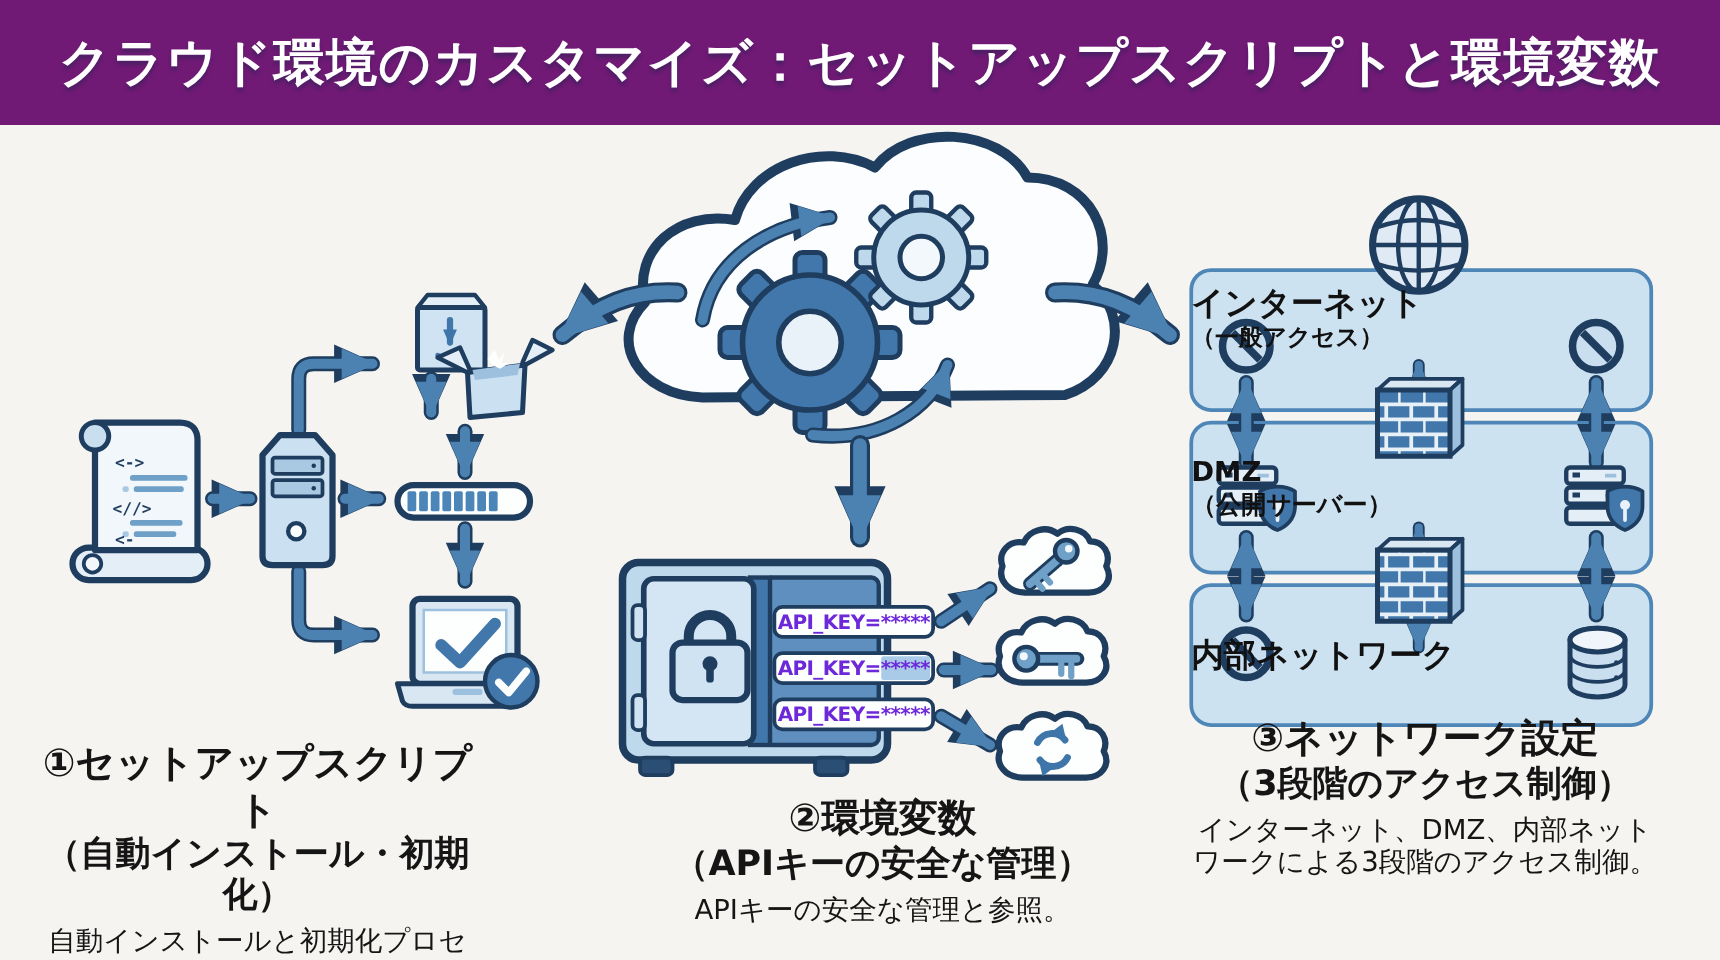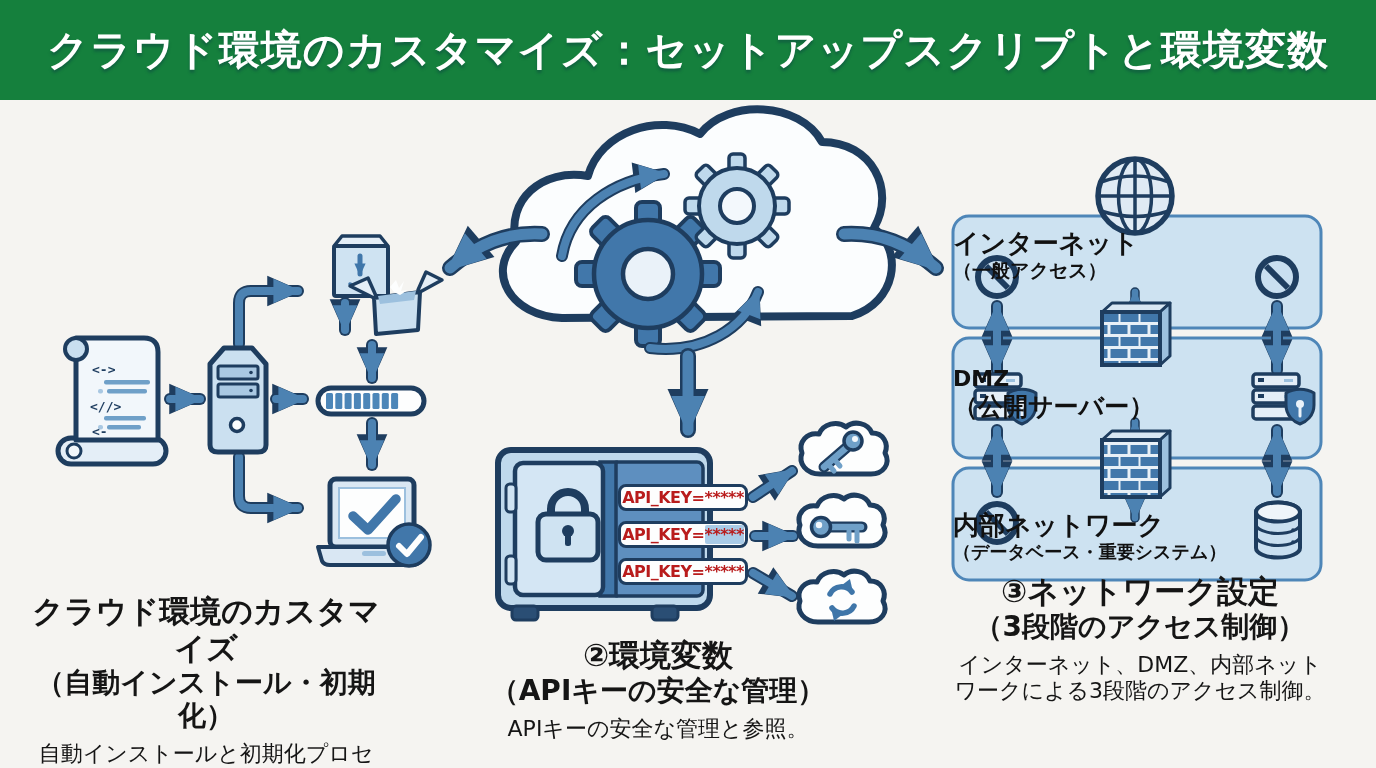--- a/index.html
+++ b/index.html
@@ -1,42 +1,42 @@
 <!DOCTYPE html>
 <html><head>
 <meta charset="utf-8">
 <style>
   html,body{margin:0;padding:0}
   body{width:1376px;height:768px;position:relative;background:#F5F4F1;
        font-family:"DejaVu Sans","Liberation Sans",sans-serif;overflow:hidden}
-  .banner{position:absolute;left:0;top:0;width:1376px;height:100px;background:#15803d;
+  .banner{position:absolute;left:0;top:0;width:1376px;height:100px;background:#701a75;
           display:flex;align-items:center;justify-content:center;z-index:2}
   .banner-title{color:#FFFFFF;font-size:41px;font-weight:bold;letter-spacing:1px;
                 text-shadow:0 3px 3px rgba(10,40,70,.35);white-space:nowrap}
   #art{position:absolute;left:0;top:0;z-index:1}
 
   
   path.u{fill:none;stroke:#1E3D5F;stroke-width:12;stroke-linecap:round;stroke-linejoin:round;marker-end:url(#hd)}
   path.o{fill:none;stroke:#4C82B2;stroke-width:8;stroke-linecap:round;stroke-linejoin:round;marker-end:url(#hb)}
   path.uS{stroke-width:9.5}  path.oS{stroke-width:6.5}
   path.uB{stroke-width:16}   path.oB{stroke-width:11}
   path.du{marker-start:url(#hd)} path.do{marker-start:url(#hb)}
   .syn{stroke:#3F76A9;stroke-width:5.5;fill:none;stroke-linecap:round;marker-end:url(#hs)}
   .api-label{position:absolute;left:618px;width:130px;height:27px;background:#FDFEFE;
              border:3px solid #1E3D5F;border-radius:8px;display:flex;align-items:center;
-             justify-content:center;font-weight:bold;font-size:16px;color:#b91c1c;
+             justify-content:center;font-weight:bold;font-size:16px;color:#6d28d9;
              letter-spacing:-.5px;z-index:5;box-sizing:border-box}
   .api-label .hl{background:#A9CBE7;border-radius:2px}
 
   .zone-label{position:absolute;left:953px;width:368px;text-align:left;z-index:5;
               color:#111;line-height:1.18}
   .zone-name{font-weight:bold;font-size:26px}
   .zone-sub{font-weight:bold;font-size:19px}
   .z2 .zone-name{font-size:22px}
-  .z2 .zone-sub{font-size:25px}
+  .z2 .zone-sub{font-size:20px}
   .z3 .zone-sub{font-size:18px}
 
   .caption{position:absolute;text-align:center;color:#151515;z-index:5}
   .cap-t1{font-size:31px;font-weight:bold;line-height:1.18}
   .cap-t2{font-size:28px;font-weight:bold;line-height:1.18}
   .cap-desc{font-size:22px;font-weight:500;margin-top:9px;white-space:pre-line;line-height:1.22}
   .code-glyph{font-family:"DejaVu Sans Mono","Liberation Mono",monospace;font-weight:bold}
 </style>
 </head>
 <body>
@@ -334,29 +334,28 @@
 <div class="zone-label z1" style="top:228px">
   <div class="zone-name">インターネット</div>
   <div class="zone-sub">（一般アクセス）</div>
 </div>
 <div class="zone-label z2" style="top:366px">
   <div class="zone-name">DMZ</div>
   <div class="zone-sub">（公開サーバー）</div>
 </div>
 <div class="zone-label z3" style="top:510px">
   <div class="zone-name">内部ネットワーク</div>
-  <div class="zone-sub">（データベース・重要システム）</div>
 </div>
 
 <div class="caption" style="left:28px;top:593px;width:356px">
-  <div class="cap-t1">クラウド環境のカスタマイズ</div>
+  <div class="cap-t1">①セットアップスクリプト</div>
   <div class="cap-t2">（自動インストール・初期化）</div>
   <div class="cap-desc">自動インストールと初期化プロセス。</div>
 </div>
-<div class="caption" style="left:468px;top:637px;width:380px">
+<div class="caption" style="left:516px;top:637px;width:380px">
   <div class="cap-t1">②環境変数</div>
   <div class="cap-t2">（APIキーの安全な管理）</div>
   <div class="cap-desc">APIキーの安全な管理と参照。</div>
 </div>
 <div class="caption" style="left:943px;top:573px;width:394px">
   <div class="cap-t1">③ネットワーク設定</div>
   <div class="cap-t2">（3段階のアクセス制御）</div>
   <div class="cap-desc">インターネット、DMZ、内部ネット
 ワークによる3段階のアクセス制御。</div>
 </div>

